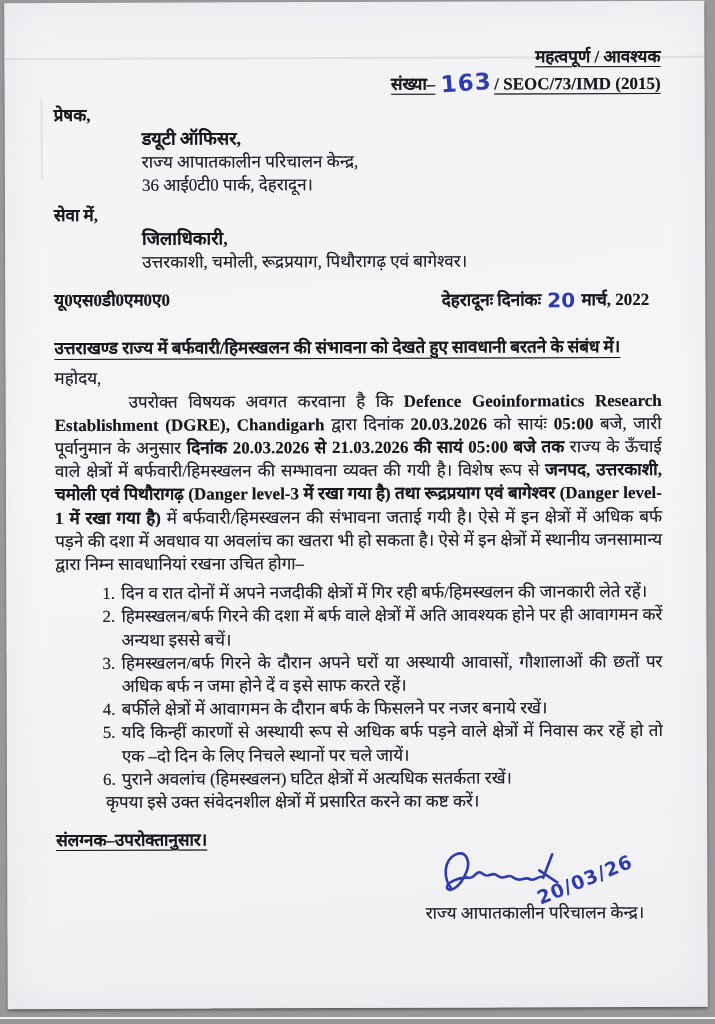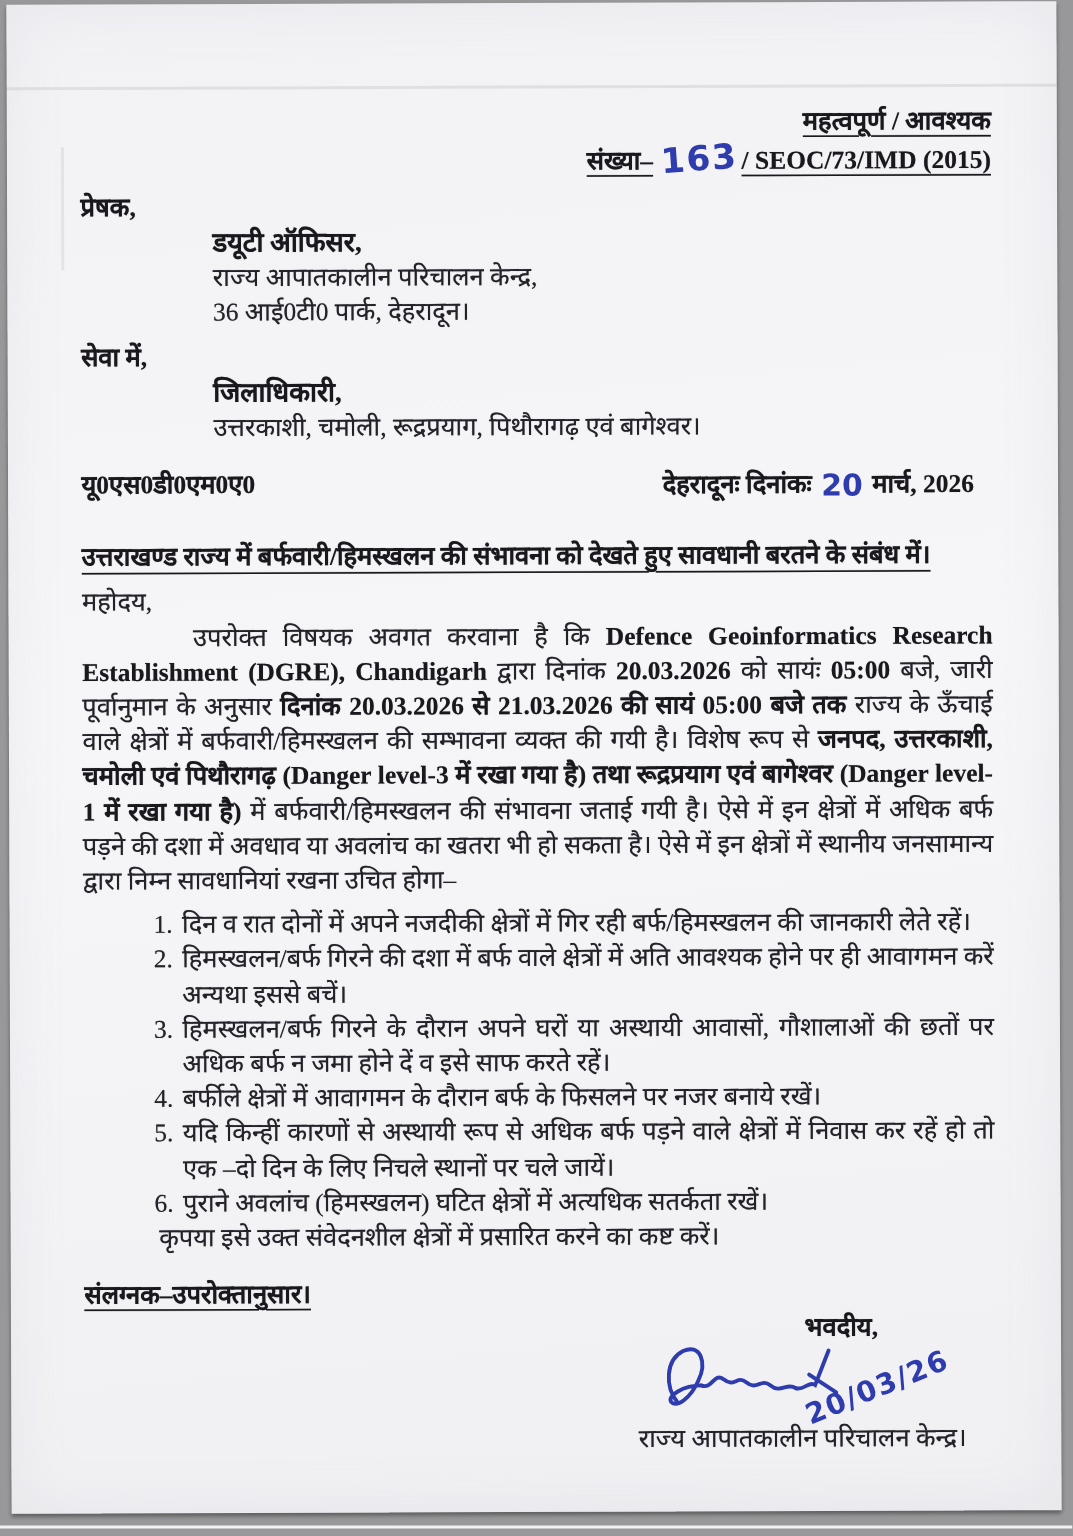--- a/index.html
+++ b/index.html
@@ -29,21 +29,21 @@
   .artifact-streak {
     position:absolute; left:36px; top:95px; width:2px; height:82px;
     background:rgba(90,90,100,.10); pointer-events:none;
   }
   .content {
     position:absolute; inset:0; padding:44px 44px 0 49px;
     font-size:17px; line-height:23px;
     text-shadow:0 0 .5px rgba(35,35,45,.55);
   }
   .b { font-weight:bold; color:#18181d; }
-  .u { text-decoration:underline; text-decoration-thickness:1.3px; text-underline-offset:4px;margin-top:24px; }
+  .u { text-decoration:underline; text-decoration-thickness:1.3px; text-underline-offset:4px; }
   .hw {
     color:#2e3cae; font-weight:bold; text-shadow:none;
     font-family:"DejaVu Sans",sans-serif;
   }
   .hdr-right { text-align:right; padding-right:0; }
   .hdr-right .imp { display:inline-block; margin-bottom:1px; }
   .num-line { margin-top:1px; }
   .hw-num {
     display:inline-block; font-size:23px; transform:rotate(-4deg) translateY(1px);
     letter-spacing:1px; margin:0 3px 0 5px;
@@ -104,21 +104,21 @@
       <div class="indent">
         <div class="b nm">जिलाधिकारी,</div>
         <div>उत्तरकाशी, चमोली, रूद्रप्रयाग, पिथौरागढ़ एवं बागेश्वर।</div>
       </div>
 
       <div class="meta-row">
         <div class="b">यू0एस0डी0एम0ए0</div>
         <div class="b">
           <span>देहरादूनः दिनांकः</span>
           <span class="hw hw-date">20</span>
-          <span>मार्च, 2026</span>
+          <span>मार्च, 2022</span>
         </div>
       </div>
 
       <div class="subject-row">
         <div class="subject-text">उत्तराखण्ड राज्य में बर्फवारी/हिमस्खलन की संभावना को देखते हुए सावधानी बरतने के संबंध में।</div>
       </div>
 
       <div class="salutation">महोदय,</div>
 
       <p class="para"><span>उपरोक्त विषयक अवगत करवाना है कि </span><span class="b">Defence Geoinformatics Research Establishment (DGRE), Chandigarh</span><span> द्वारा दिनांक </span><span class="b">20.03.2026</span><span> को सायंः </span><span class="b">05:00</span><span> बजे, जारी पूर्वानुमान के अनुसार </span><span class="b">दिनांक 20.03.2026 से 21.03.2026 की सायं 05:00 बजे तक</span><span> राज्य के ऊँचाई वाले क्षेत्रों में बर्फवारी/हिमस्खलन की सम्भावना व्यक्त की गयी है। विशेष रूप से </span><span class="b">जनपद, उत्तरकाशी, चमोली एवं पिथौरागढ़ (Danger level-3 में रखा गया है) तथा रूद्रप्रयाग एवं बागेश्वर (Danger level-1 में रखा गया है)</span><span> में बर्फवारी/हिमस्खलन की संभावना जताई गयी है। ऐसे में इन क्षेत्रों में अधिक बर्फ पड़ने की दशा में अवधाव या अवलांच का खतरा भी हो सकता है। ऐसे में इन क्षेत्रों में स्थानीय जनसामान्य द्वारा निम्न सावधानियां रखना उचित होगा–</span></p>
@@ -130,21 +130,20 @@
           <li>बर्फीले क्षेत्रों में आवागमन के दौरान बर्फ के फिसलने पर नजर बनाये रखें।</li>
           <li>यदि किन्हीं कारणों से अस्थायी रूप से अधिक बर्फ पड़ने वाले क्षेत्रों में निवास कर रहें हो तो एक –दो दिन के लिए निचले स्थानों पर चले जायें।</li>
           <li>पुराने अवलांच (हिमस्खलन) घटित क्षेत्रों में अत्यधिक सतर्कता रखें।</li>
         </ol>
 
       <div class="closing">कृपया इसे उक्त संवेदनशील क्षेत्रों में प्रसारित करने का कष्ट करें।</div>
 
       <div><span class="enclosure b u">संलग्नक–उपरोक्तानुसार।</span></div>
 
       <div class="signoff">
-        <div class="b valediction">भवदीय,</div>
         <div class="sig-area">
           <svg class="sig-svg" width="210" height="62" viewBox="0 0 210 62">
             <g fill="none" stroke="#2e3cae" stroke-width="2.6" stroke-linecap="round">
               <path d="M16,44 C8,34 8,16 20,10 C32,5 36,18 30,30 C25,41 16,48 12,44 C9,40 20,33 32,33"></path>
               <path d="M32,33 C40,36 40,24 47,29 C54,35 56,26 62,31 C69,37 72,28 78,33 C85,39 89,31 95,35"></path>
               <path d="M95,35 C100,37 104,30 108,33 L117,10"></path>
               <path d="M104,26 L122,38"></path>
             </g>
           </svg>
           <span class="hw hw-sigdate">20/03/26</span>

